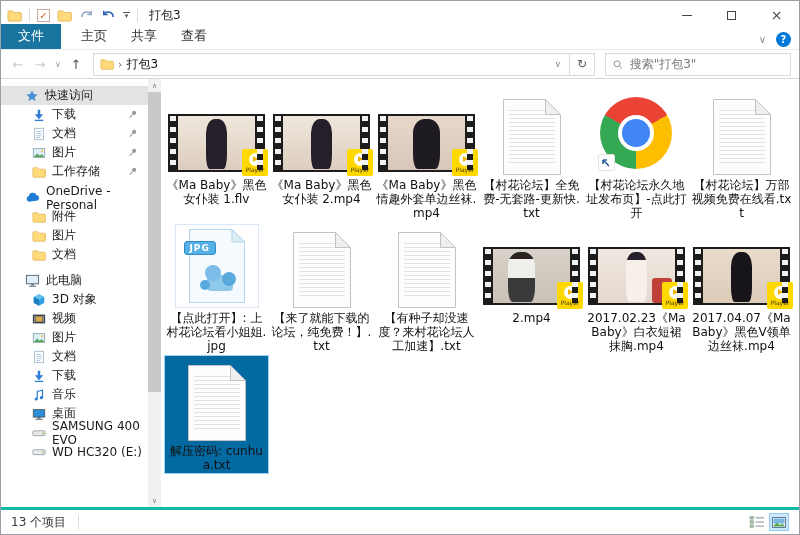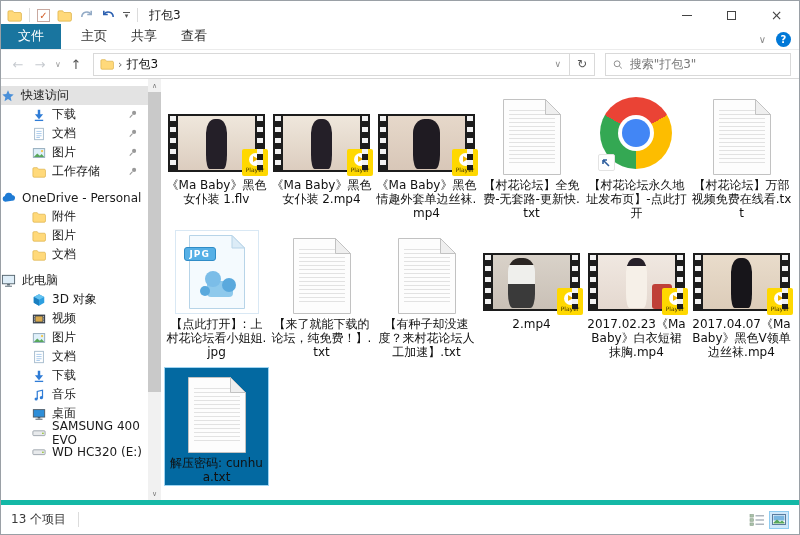--- a/index.html
+++ b/index.html
@@ -51,35 +51,35 @@
   .searchbox { width:186px; height:23px; border:1px solid #d9d9d9; background:#fff; display:flex; align-items:center;
                gap:6px; padding:0 6px; margin-left:6px; }
   .searchbox input { border:none; outline:none; width:100%; font-size:12px; color:#333;
                      font-family:"DejaVu Sans","Liberation Sans",sans-serif; }
   .searchbox input::placeholder { color:#777; }
 
   
   .bodyarea { flex:1; display:flex; overflow:hidden; }
   .sidebar { width:147px; padding-top:7px; overflow:hidden; flex:0 0 auto; }
   .srow { height:19px; display:flex; align-items:center; gap:6px; font-size:12px; color:#1a1a1a; }
-  .srow.lvl0 { }
+  .srow.lvl0 { padding-left:24px; }
   .srow.lvl1 { padding-left:31px; }
   .srow.hl { background:#e3e3e3; }
   .srow svg { flex:0 0 auto; }
   .pin { margin-left:auto; margin-right:10px; }
   .sec { margin-bottom:7px; }
 
   .vscroll { width:13px; background:#f1f1f1; flex:0 0 auto; display:flex; flex-direction:column; align-items:center; }
   .sarrow { font-size:7px; color:#7a7a7a; height:13px; display:flex; align-items:center; }
   .sthumb { width:13px; height:300px; background:#c9c9c9; }
   .sfill { flex:1; }
 
   
   .content { flex:1; padding:10px 0 0 3px; overflow:hidden; }
-  .grid { display:grid; grid-template-columns:repeat(6,105px); row-gap:6px; }
+  .grid { display:grid; grid-template-columns:repeat(6,105px); }
   .cell { padding:1px; border:1px solid transparent; display:flex; flex-direction:column; align-items:center; }
   .cell.selected { border-color:#9ed4f2; background:#0369a1; }
   .iconzone { height:84px; display:flex; align-items:flex-end; justify-content:center; width:100%; }
   .label { font-size:12px; line-height:14px; color:#111; text-align:center; max-width:101px; word-break:break-all; margin-top:3px; }
 
   
   .thumb { position:relative; width:97px; height:58px; background:#1c1c1c; margin-bottom:3px; }
   .thumb::before, .thumb::after { content:''; position:absolute; top:2px; bottom:2px; width:6px;
       background:repeating-linear-gradient(to bottom,#f2f2f2 0 5px,#1c1c1c 5px 11px); }
   .thumb::before { left:2px; } .thumb::after { right:2px; }
@@ -107,21 +107,21 @@
   .chrome::after { content:''; position:absolute; left:50%; top:50%; width:28px; height:28px; margin:-14px 0 0 -14px;
                    border-radius:50%; background:#4286f5; }
   .lnk { position:absolute; left:-2px; bottom:0; width:17px; height:17px; background:#fff; border:1px solid #e3e3e3;
          border-radius:2px; display:flex; align-items:center; justify-content:center; z-index:2; }
 
   
   .jpgwrap { position:relative; width:84px; height:84px; border:1px solid #d9e8f4; display:flex; align-items:center; justify-content:center;text-decoration:underline; }
   .jpgbadge { position:absolute; left:8px; top:16px; background:#56b0e6; border:1px solid #2f8cc7; border-radius:3px;
               color:#fff; font-size:9px; font-weight:bold; padding:1px 5px; letter-spacing:1px; }
 
-  .statusbar { height:34px; border-top:5px solid #14b8a6; display:flex; align-items:center; padding:0 10px; flex:0 0 auto; }
+  .statusbar { height:27px; border-top:3px solid #14b8a6; display:flex; align-items:center; padding:0 10px; flex:0 0 auto; }
   .scount { font-size:12px; color:#3a3a3a; }
   .ssep { width:1px; height:15px; background:#dcdcdc; margin-left:12px; }
   .viewtoggles { margin-left:auto; display:flex; align-items:center; gap:4px; }
   .vt-thumbbtn { width:20px; height:18px; background:#cfe8fa; border:1px solid #8ecbf0; display:flex; align-items:center; justify-content:center; }
 </style>
 </head>
 <body>
 
 <svg width="0" height="0" style="position:absolute">
   <defs>

